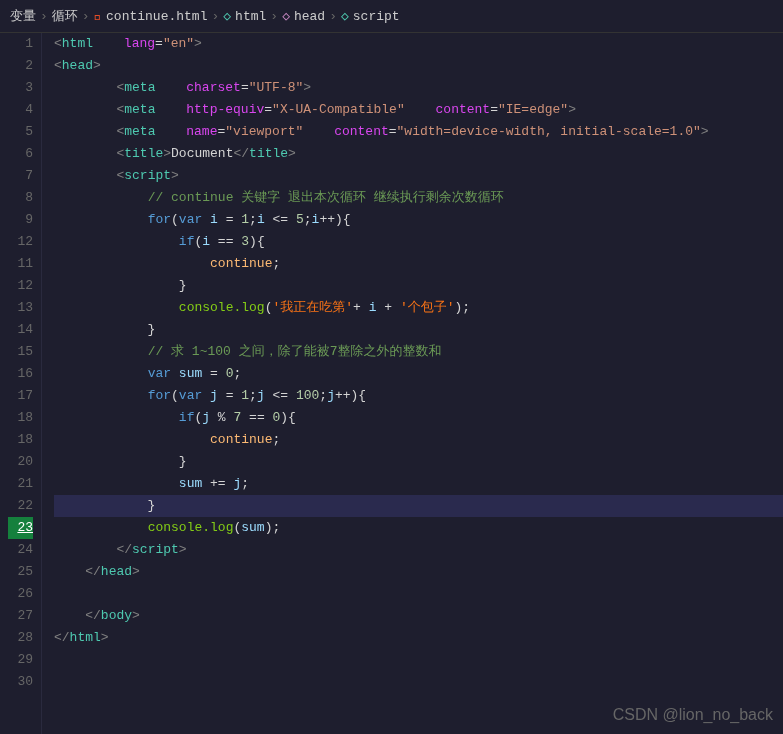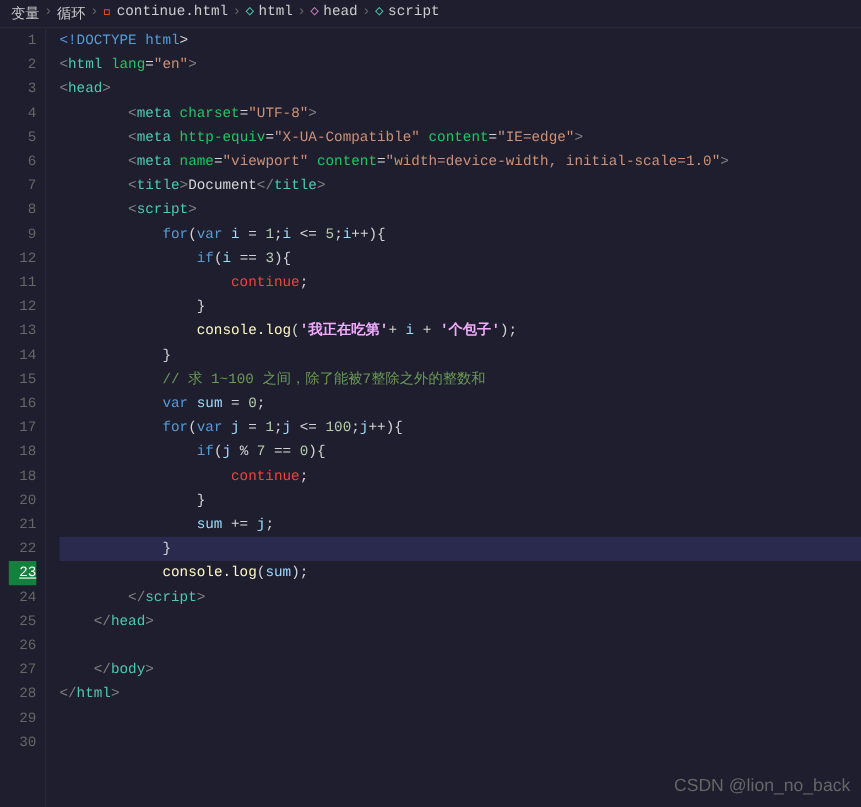--- a/index.html
+++ b/index.html
@@ -13,23 +13,23 @@
       font-family: 'Consolas', 'Courier New', monospace;
       font-size: 14px;
       color: #d4d4d4;
       width: 783px;
       height: 734px;
       overflow: hidden;
     }
 
     .breadcrumb-bar {
       background-color: #1e1e2e;
-      padding: 3px 10px;
+      padding: 16px 10px;
       display: flex;
-      align-items: flex-start;
+      align-items: center;
       gap: 4px;
       font-size: 13px;
       color: #aaa;
       border-bottom: 1px solid #333;
       height: 26px;
     }
 
     .breadcrumb-bar span {
       color: #ccc;
     }
@@ -82,28 +82,28 @@
 
     .code-line {
       height: 22px;
       line-height: 22px;
       white-space: pre;
       font-size: 13px;
     }
 
     
     .kw { color: #569cd6; } 
-    .kw2 { color: #ef4444; } 
+    .kw2 { color: #fdba74; } 
     .tag { color: #4ec9b0; } 
-    .attr { color: #22c55e; } 
+    .attr { color: #d946ef; margin-left: 23px; } 
     .val { color: #ce9178; } 
     .comment { color: #6a9955; } 
     .num { color: #b5cea8; } 
-    .fn { color: #fef9c3; } 
-    .str { color: #f0abfc; font-weight: bold; } 
+    .fn { color: #84cc16; } 
+    .str { color: #f97316; } 
     .var { color: #9cdcfe; } 
     .gt-lt { color: #808080; }
 
     .watermark {
       position: fixed;
       bottom: 10px;
       right: 10px;
       color: #666;
       font-size: 16px;
       font-family: Arial, sans-serif;
@@ -157,28 +157,28 @@
       <div class="line-number active">23</div>
       <div class="line-number">24</div>
       <div class="line-number">25</div>
       <div class="line-number">26</div>
       <div class="line-number">27</div>
       <div class="line-number">28</div>
       <div class="line-number">29</div>
       <div class="line-number">30</div>
     </div>
   <div class="code-content" id="code-content-container">
-      <div class="code-line"><span class="kw">&lt;!DOCTYPE</span><span> </span><span class="kw">html</span><span>&gt;</span></div>
       <div class="code-line"><span class="gt-lt">&lt;</span><span class="tag">html</span><span> </span><span class="attr">lang</span><span>=</span><span class="val">"en"</span><span class="gt-lt">&gt;</span></div>
       <div class="code-line"><span class="gt-lt">&lt;</span><span class="tag">head</span><span class="gt-lt">&gt;</span></div>
       <div class="code-line"><span>        </span><span class="gt-lt">&lt;</span><span class="tag">meta</span><span> </span><span class="attr">charset</span><span>=</span><span class="val">"UTF-8"</span><span class="gt-lt">&gt;</span></div>
       <div class="code-line"><span>        </span><span class="gt-lt">&lt;</span><span class="tag">meta</span><span> </span><span class="attr">http-equiv</span><span>=</span><span class="val">"X-UA-Compatible"</span><span> </span><span class="attr">content</span><span>=</span><span class="val">"IE=edge"</span><span class="gt-lt">&gt;</span></div>
       <div class="code-line"><span>        </span><span class="gt-lt">&lt;</span><span class="tag">meta</span><span> </span><span class="attr">name</span><span>=</span><span class="val">"viewport"</span><span> </span><span class="attr">content</span><span>=</span><span class="val">"width=device-width, initial-scale=1.0"</span><span class="gt-lt">&gt;</span></div>
       <div class="code-line"><span>        </span><span class="gt-lt">&lt;</span><span class="tag">title</span><span class="gt-lt">&gt;</span><span>Document</span><span class="gt-lt">&lt;/</span><span class="tag">title</span><span class="gt-lt">&gt;</span></div>
       <div class="code-line"><span>        </span><span class="gt-lt">&lt;</span><span class="tag">script</span><span class="gt-lt">&gt;</span></div>
+      <div class="code-line"><span>            </span><span class="comment">// continue 关键字 退出本次循环 继续执行剩余次数循环</span></div>
       <div class="code-line"><span>            </span><span class="kw">for</span><span>(</span><span class="kw">var</span><span> </span><span class="var">i</span><span> = </span><span class="num">1</span><span>;</span><span class="var">i</span><span> &lt;= </span><span class="num">5</span><span>;</span><span class="var">i</span><span>++){</span></div>
       <div class="code-line"><span>                </span><span class="kw">if</span><span>(</span><span class="var">i</span><span> == </span><span class="num">3</span><span>){</span></div>
       <div class="code-line"><span>                    </span><span class="kw2">continue</span><span>;</span></div>
       <div class="code-line"><span>                }</span></div>
       <div class="code-line"><span>                </span><span class="fn">console.log</span><span>(</span><span class="str">'我正在吃第'</span><span>+ </span><span class="var">i</span><span> + </span><span class="str">'个包子'</span><span>);</span></div>
       <div class="code-line"><span>            }</span></div>
       <div class="code-line"><span>            </span><span class="comment">// 求 1~100 之间，除了能被7整除之外的整数和</span></div>
       <div class="code-line"><span>            </span><span class="kw">var</span><span> </span><span class="var">sum</span><span> = </span><span class="num">0</span><span>;</span></div>
       <div class="code-line"><span>            </span><span class="kw">for</span><span>(</span><span class="kw">var</span><span> </span><span class="var">j</span><span> = </span><span class="num">1</span><span>;</span><span class="var">j</span><span> &lt;= </span><span class="num">100</span><span>;</span><span class="var">j</span><span>++){</span></div>
       <div class="code-line"><span>                </span><span class="kw">if</span><span>(</span><span class="var">j</span><span> % </span><span class="num">7</span><span> == </span><span class="num">0</span><span>){</span></div>

